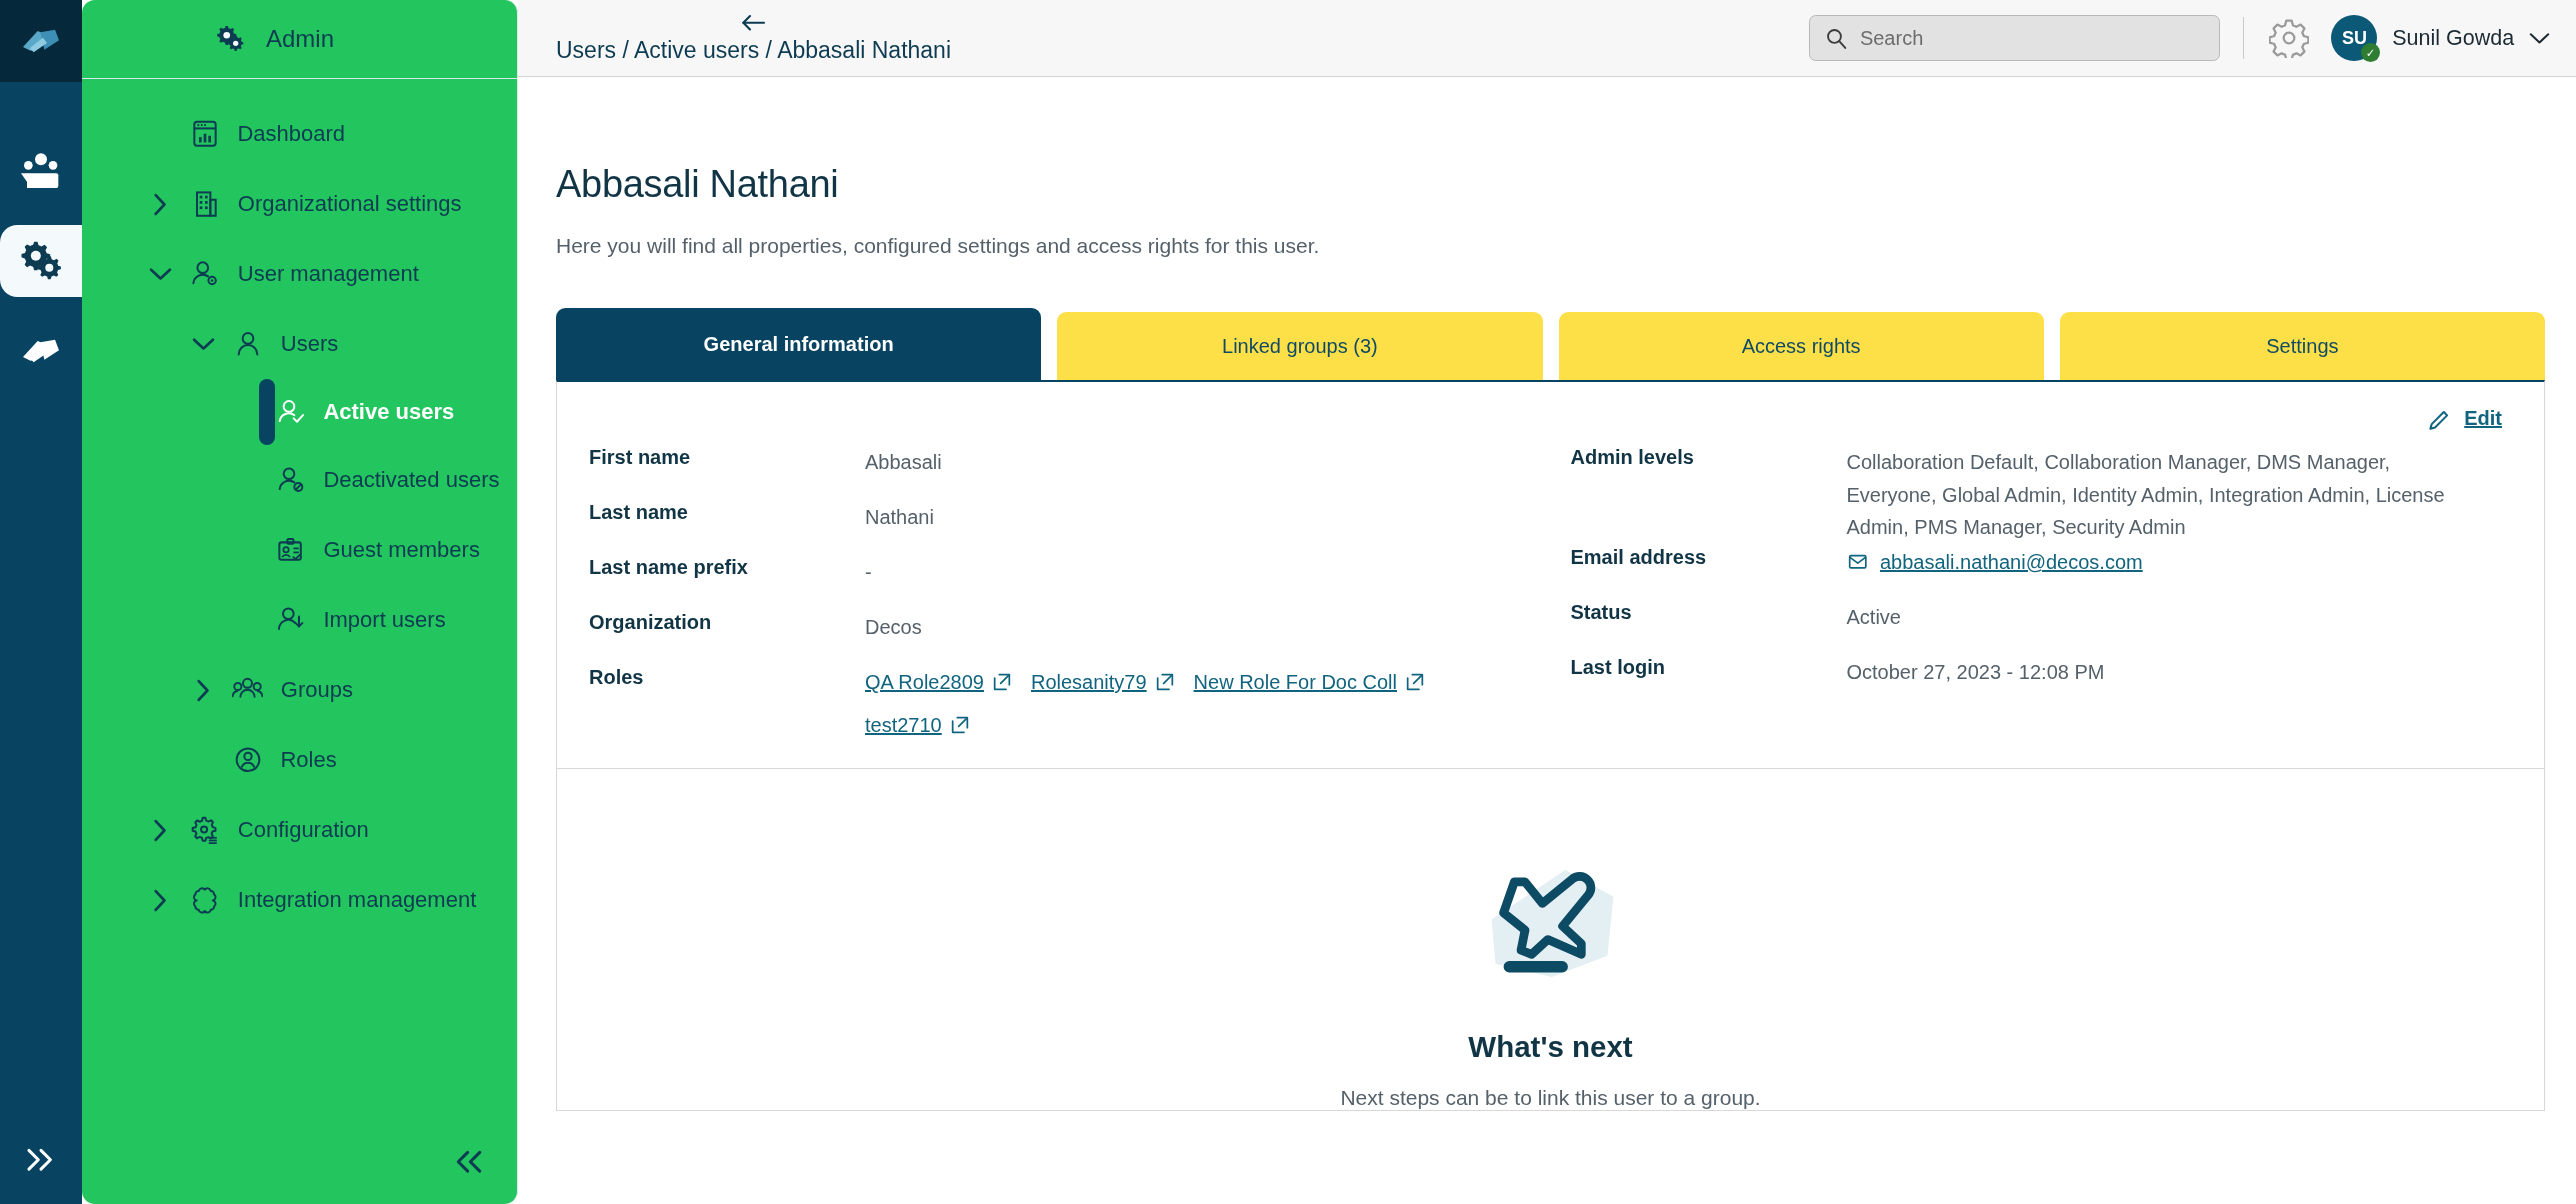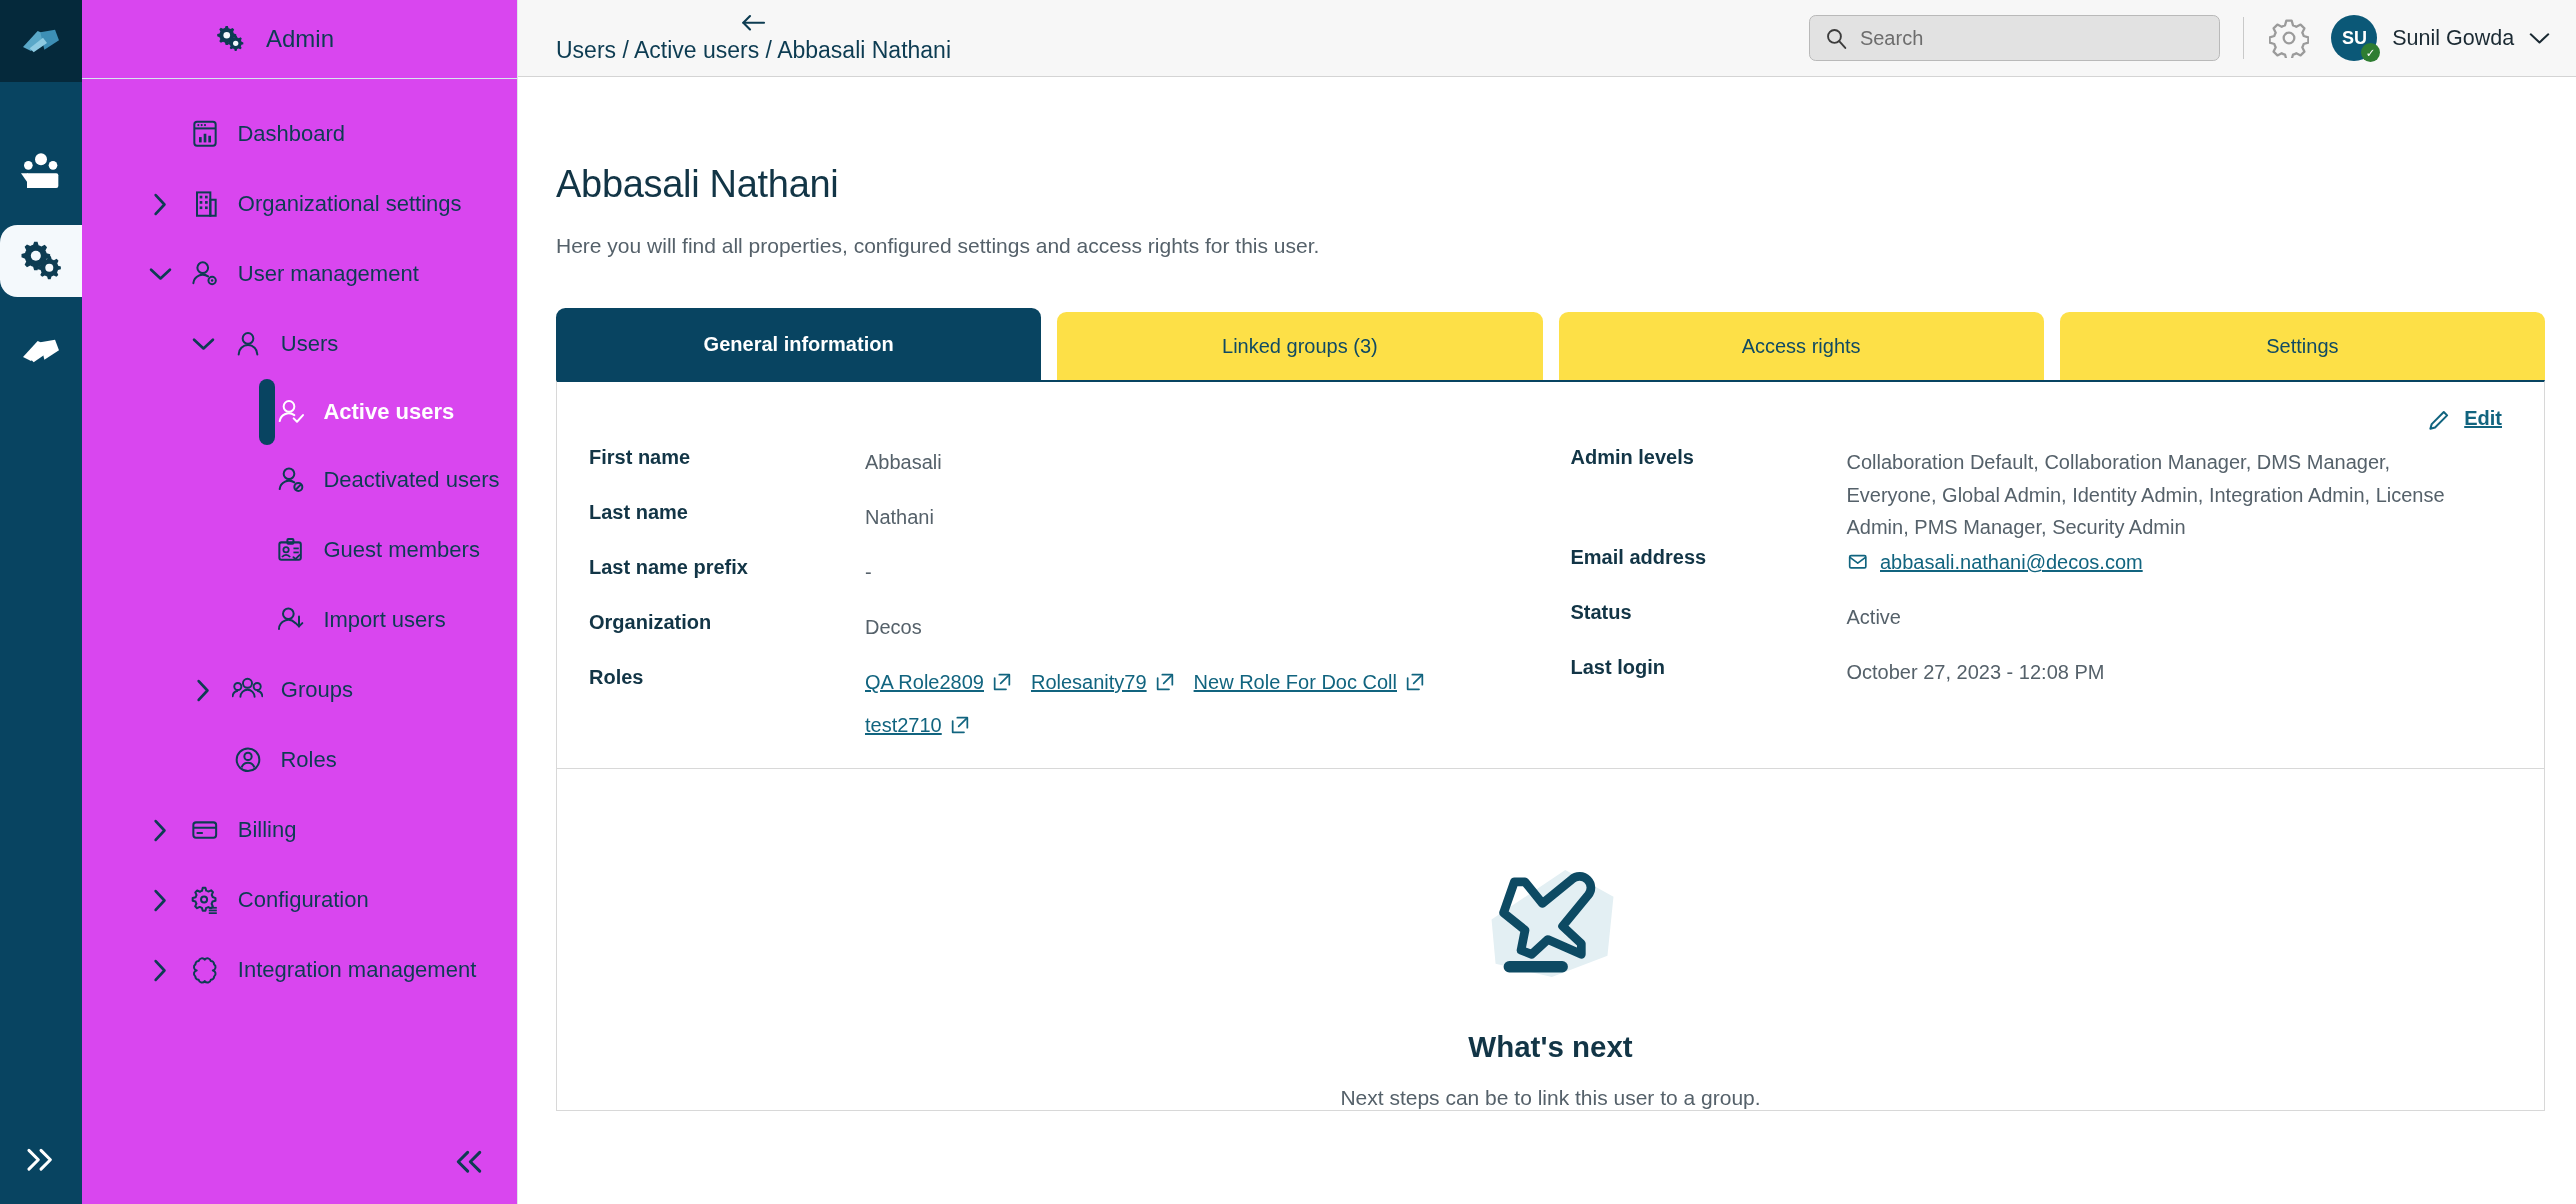--- a/index.html
+++ b/index.html
@@ -35,24 +35,24 @@
     background: #f4f9fc;
   }
   .rail-bottom {
     position: absolute; bottom: 29.5px; left: 0; width: 82px;
     display: flex; align-items: center; justify-content: center;
   }
 
   
   .sidebar {
     width: 436px; flex: 0 0 436px;
-    background: #d946ef;
+    background: #22c55e;
     border-right: 0.7px solid #dfe6ea;
     position: relative;
-    display: flex; flex-direction: column;
+    display: flex; flex-direction: column; border-radius: 13px;
   }
   .sidebar-head {
     height: 79px; display: flex; align-items: center;
     padding-left: 133px; gap: 20px;
     border-bottom: 0.7px solid #d7e7ee;
   }
   .sidebar-head .txt { font-size: 24px; color: #0d3c52; }
   .nav { padding-top: 20px; }
   .nav-row {
     display: flex; align-items: center;
@@ -372,35 +372,20 @@
         <span class="ico">
           <svg width="28" height="29.5" viewBox="0 0 42 44">
             <circle cx="21" cy="22" r="17" fill="none" stroke="#0d3c52" stroke-width="3"></circle>
             <circle cx="21" cy="17" r="5.5" fill="none" stroke="#0d3c52" stroke-width="3"></circle>
             <path d="M11.5 33.5 a10 10 0 0 1 19 0" fill="none" stroke="#0d3c52" stroke-width="3"></path>
           </svg>
         </span>
         <span class="lbl">Roles</span>
       </div>
 
-      <div class="nav-row lv0">
-        <span class="chev">
-          <svg width="14.8" height="23" viewBox="0 0 22 34">
-              <path d="M4 3 L17 17 L4 31" stroke="#0d3c52" stroke-width="4" fill="none" stroke-linecap="round" stroke-linejoin="round"></path>
-            </svg>
-        </span>
-        <span class="ico">
-          <svg width="29.5" height="29.5" viewBox="0 0 44 44">
-            <rect x="5" y="11" width="34" height="23" rx="4" fill="none" stroke="#0d3c52" stroke-width="3"></rect>
-            <line x1="5" y1="19" x2="39" y2="19" stroke="#0d3c52" stroke-width="3"></line>
-            <line x1="11" y1="27" x2="18" y2="27" stroke="#0d3c52" stroke-width="3" stroke-linecap="round"></line>
-          </svg>
-        </span>
-        <span class="lbl">Billing</span>
-      </div>
 
       <div class="nav-row lv0">
         <span class="chev">
           <svg width="14.8" height="23" viewBox="0 0 22 34">
               <path d="M4 3 L17 17 L4 31" stroke="#0d3c52" stroke-width="4" fill="none" stroke-linecap="round" stroke-linejoin="round"></path>
             </svg>
         </span>
         <span class="ico">
           <svg width="29.5" height="29.5" viewBox="0 0 44 44">
             <path d="M19 4 l4 0 1.2 4.4 a12 12 0 0 1 3.3 1.4 l4-1.9 2.8 2.8 -1.9 4 a12 12 0 0 1 1.4 3.3 L38 19.5 l0 4 -4.4 1.2 a12 12 0 0 1 -1.4 3.3 l1.9 4 -2.8 2.8 -4-1.9 a12 12 0 0 1 -3.3 1.4 L23 38.5 l-4 0 -1.2-4.4 a12 12 0 0 1 -3.3-1.4 l-4 1.9 -2.8-2.8 1.9-4 a12 12 0 0 1 -1.4-3.3 L4 23.5 l0-4 4.4-1.2 a12 12 0 0 1 1.4-3.3 l-1.9-4 2.8-2.8 4 1.9 a12 12 0 0 1 3.3-1.4 Z" fill="none" stroke="#0d3c52" stroke-width="3" stroke-linejoin="round"></path>

